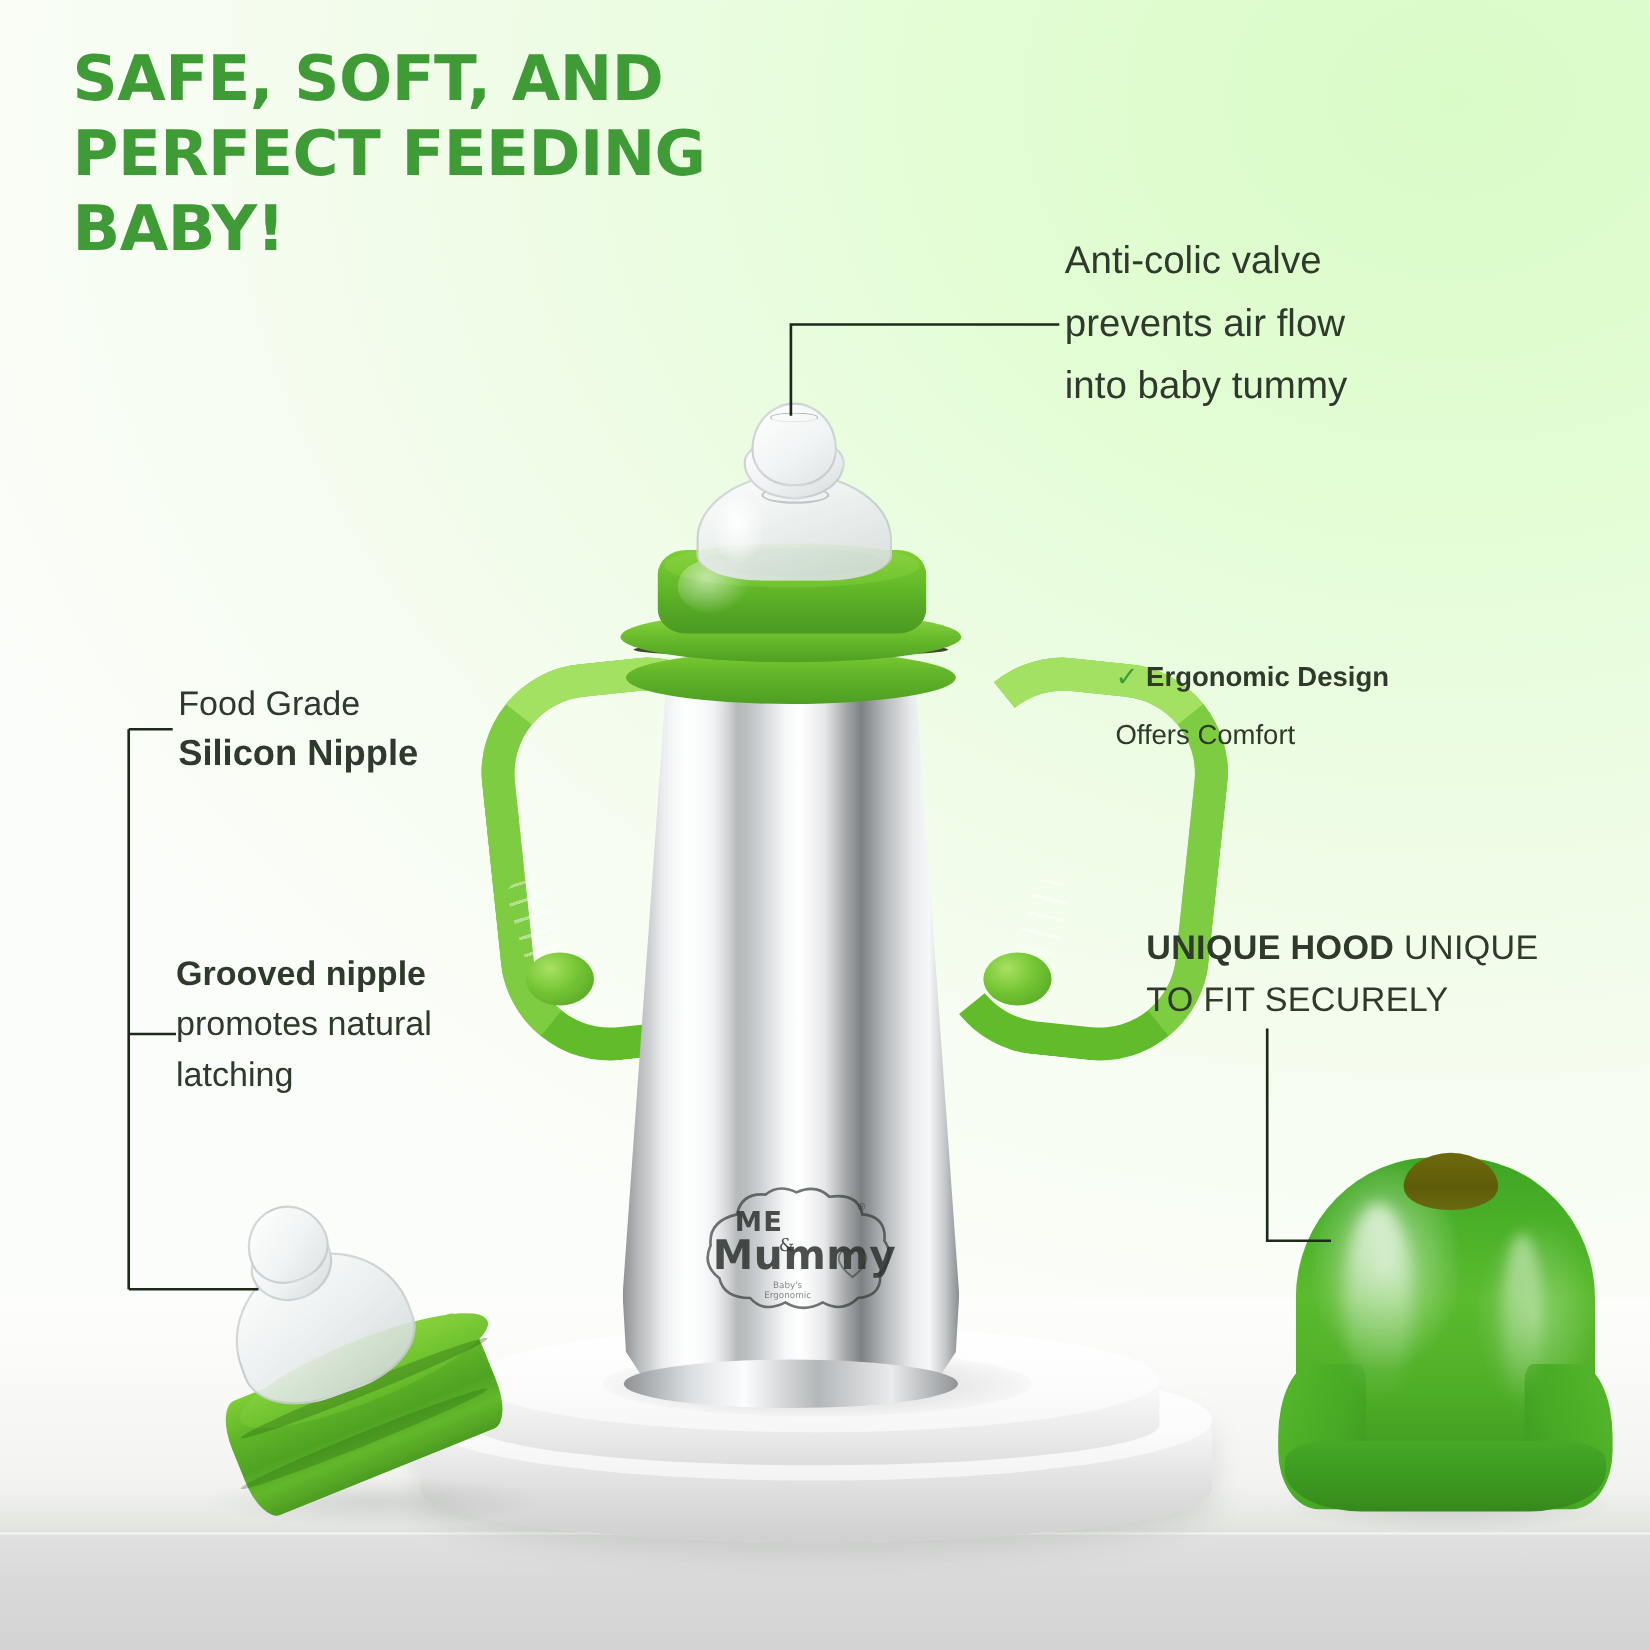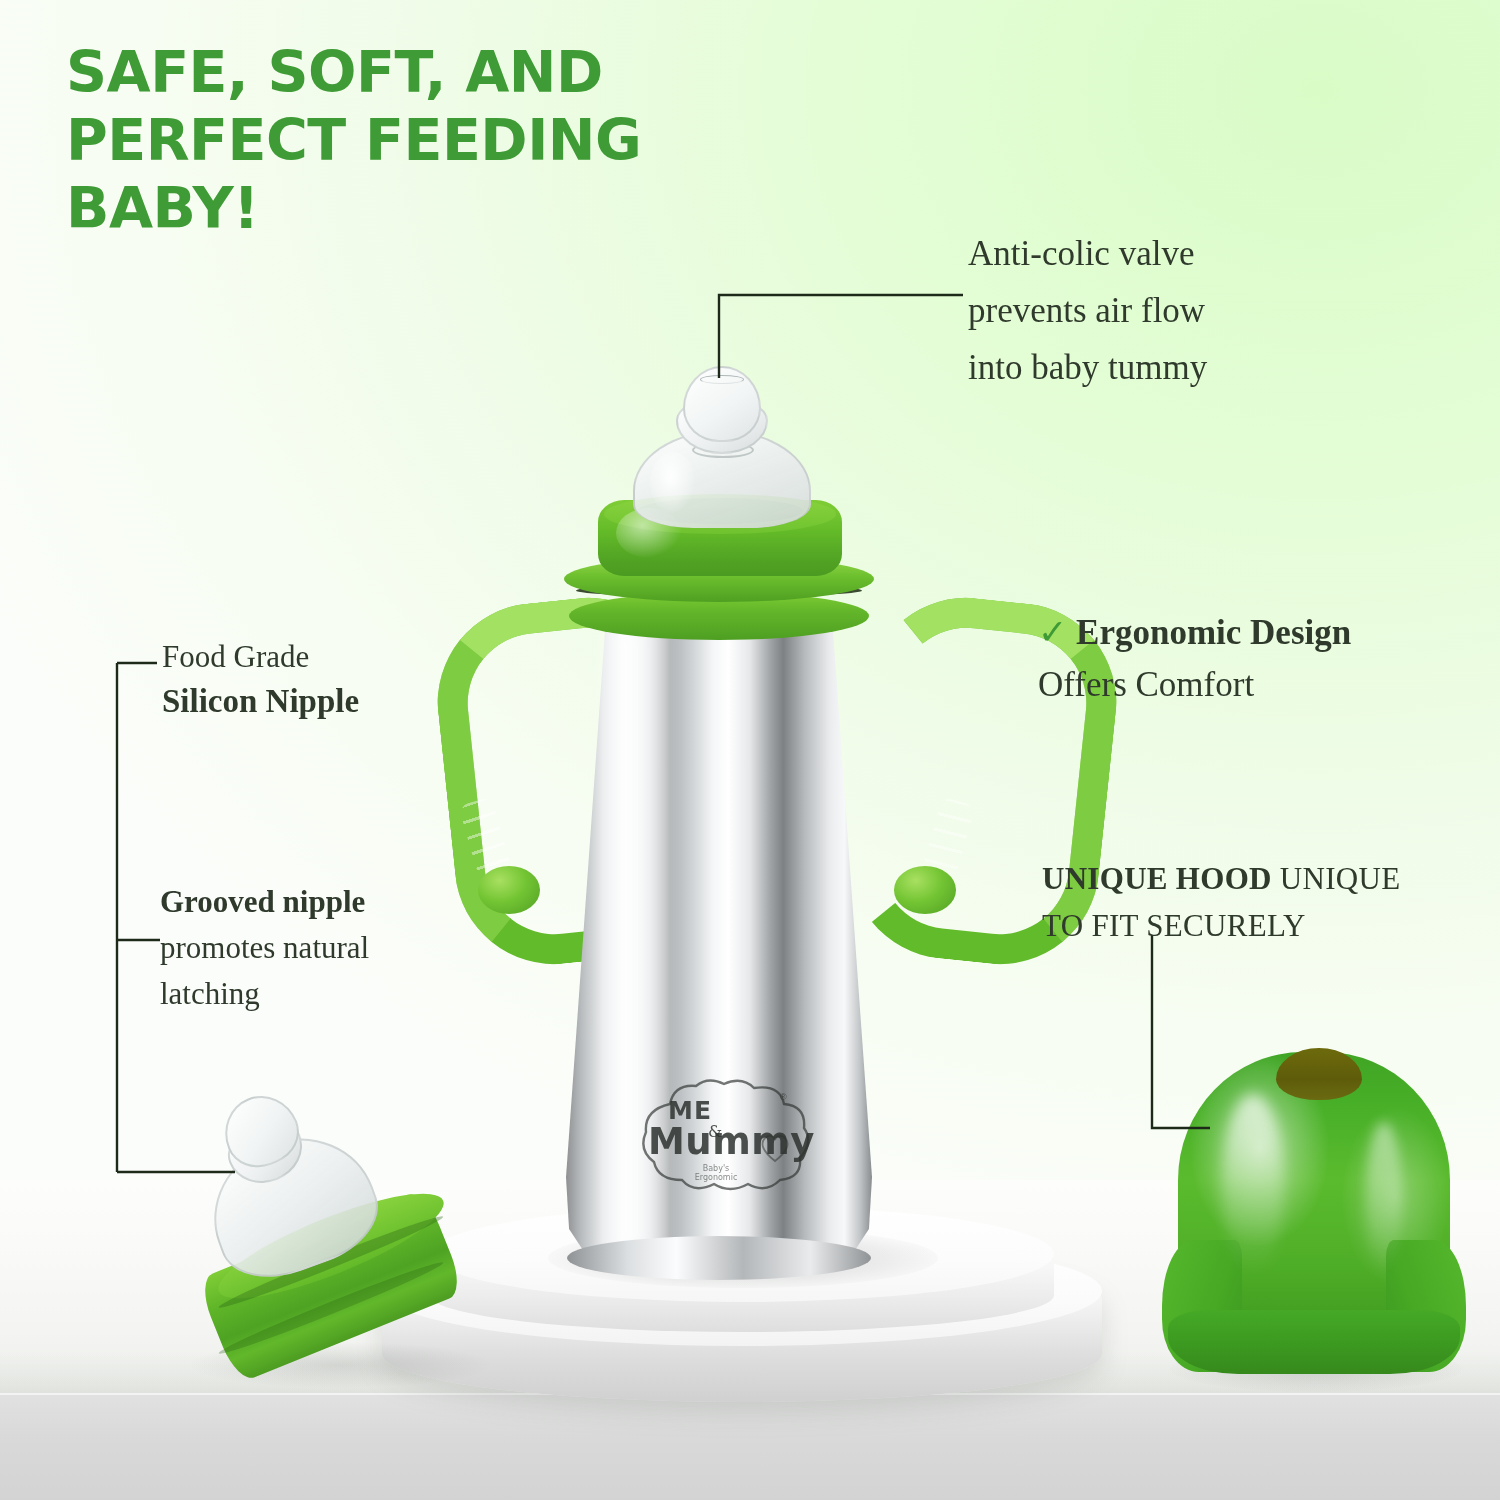--- a/index.html
+++ b/index.html
@@ -480,34 +480,33 @@
     font-weight: 700;
     font-size: 57px;
     line-height: 68px;
     letter-spacing: -0.5px;
     color: #3f9b35;
   }
 
   
   .callout {
     position: absolute;
-    font-family: Liberation Serif, serif;
+    font-family: Liberation Sans, sans-serif;
     color: #2f3a2c;
-    margin-top: 17px;
   }
   .anticolic {
     left: 968px; top: 208px;
     width: 400px;
     font-size: 35px;
     line-height: 57px;
   }
   .ergonomic {
-    left: 1038px; top: 590px;
+    left: 1014px; top: 590px;
     width: 450px;
-    font-size: 35px;
+    font-size: 25px;
     line-height: 52px;
   }
   .ergonomic .check { color: #3f9b35; font-weight: 400; }
   .ergonomic .bold { font-weight: 700; }
   .hood-text {
     left: 1042px; top: 838px;
     width: 440px;
     font-size: 31px;
     line-height: 47px;
     letter-spacing: .3px;

